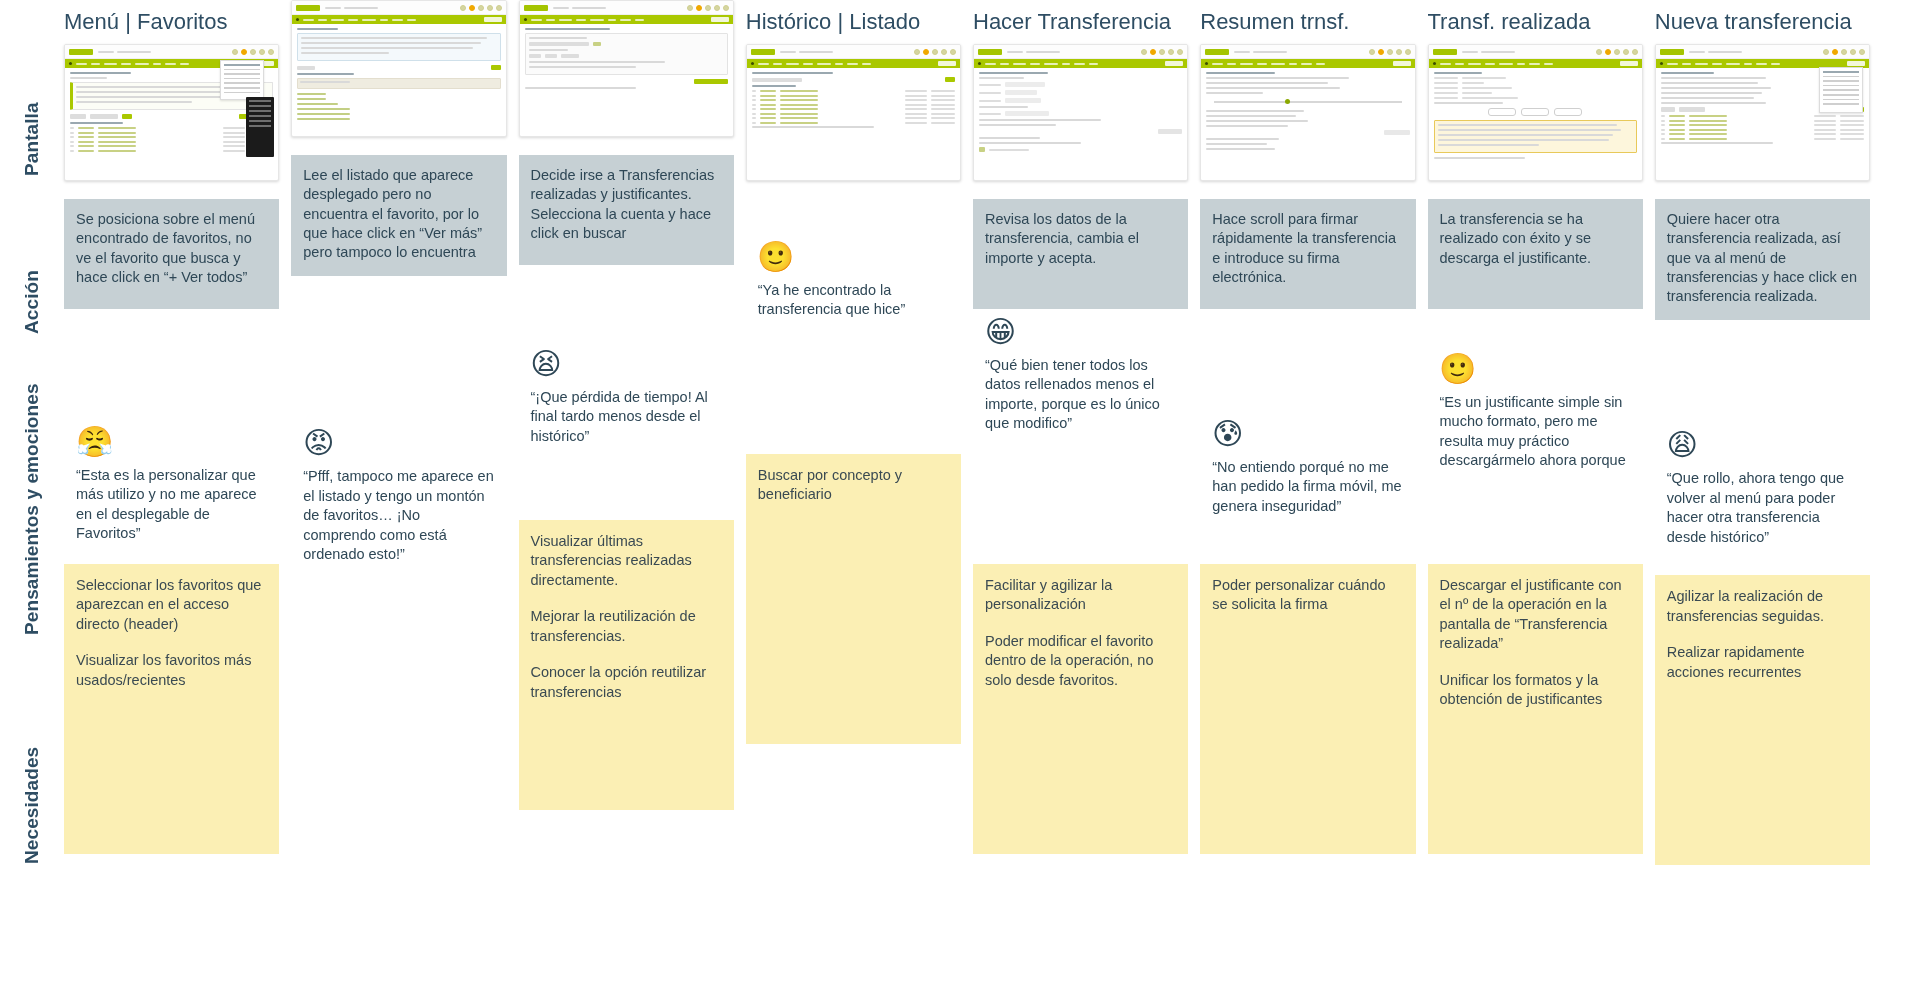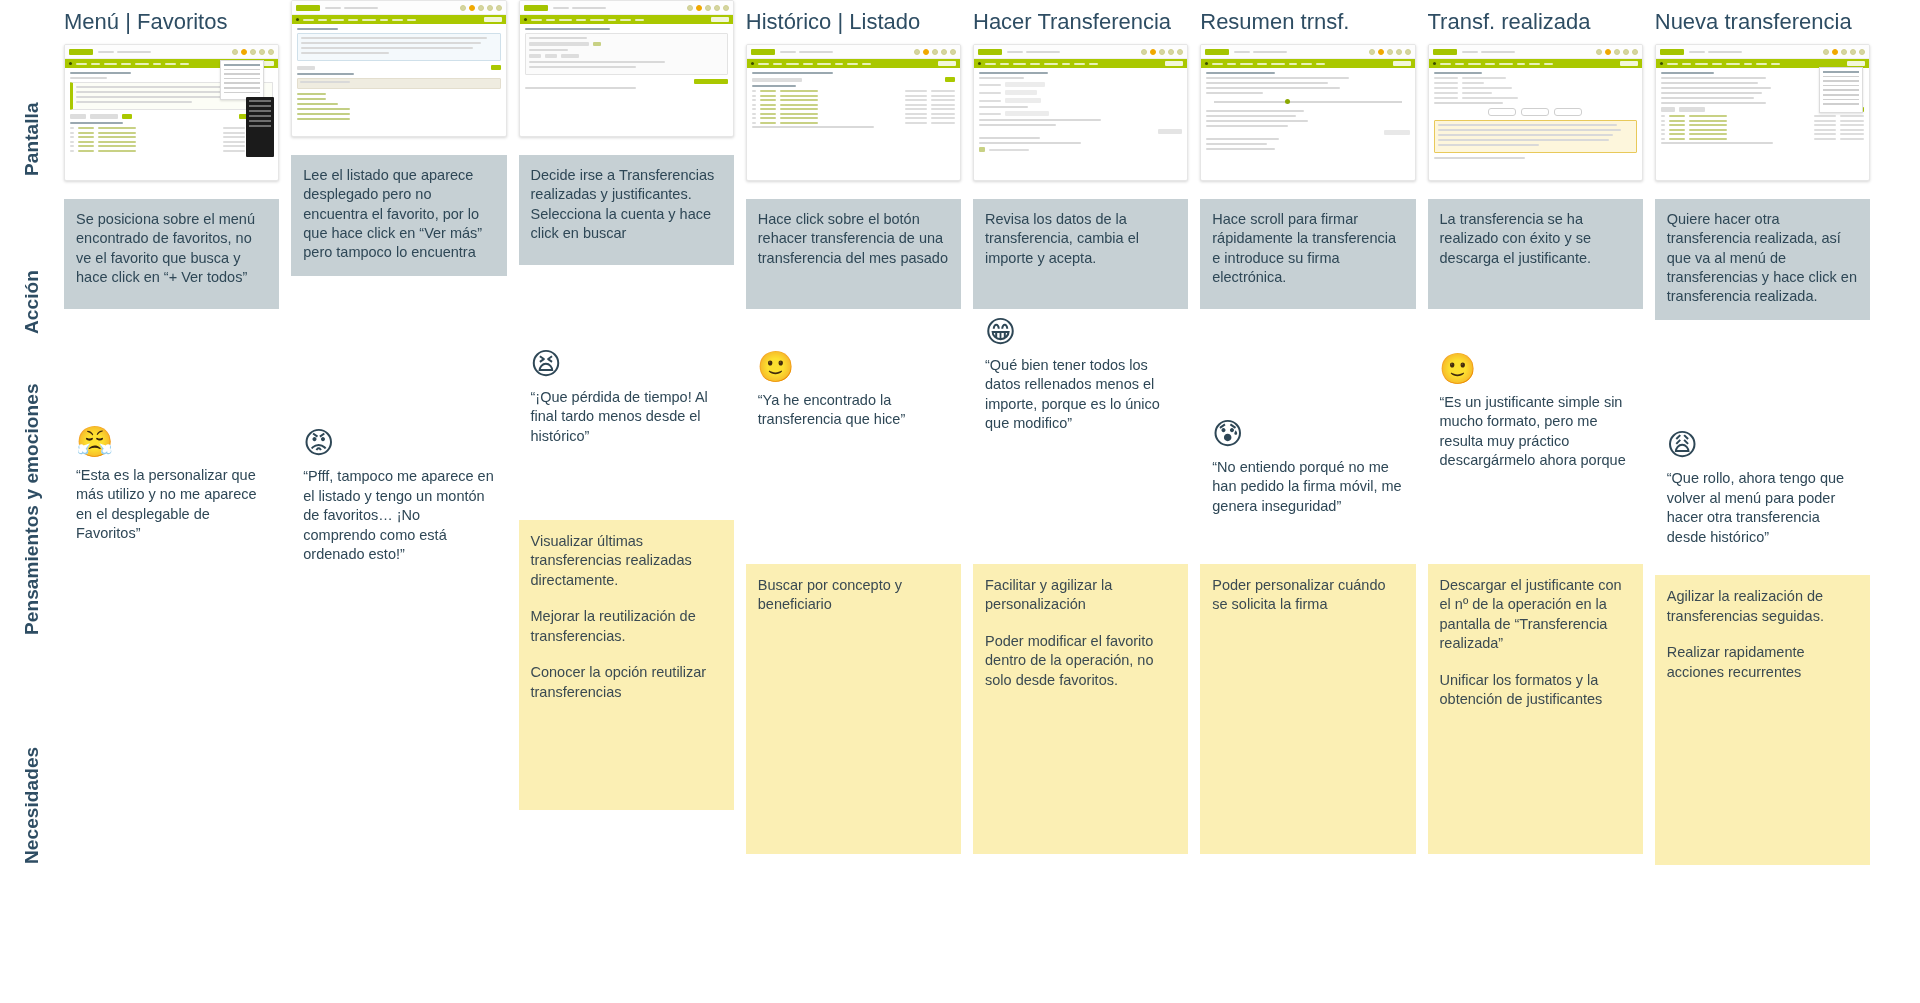--- a/index.html
+++ b/index.html
@@ -289,20 +289,24 @@
             <i></i>
             <i></i>
           </div>
         </div>
         <div class="action">Se posiciona sobre el menú encontrado de favoritos, no ve el favorito que busca y hace click en “+ Ver todos”</div>
         <div class="emo">
           <div class="emo-inner" style="top:118px">
             <span class="emoji">😤</span>
             <div class="quote">“Esta es la personalizar que más utilizo y no me aparece en el desplegable de Favoritos”</div>
           </div>
+        </div>
+        <div class="needs">
+          <p>Seleccionar los favoritos que aparezcan en el acceso directo (header)</p>
+          <p>Visualizar los favoritos más usados/recientes</p>
         </div>
       </div>
       <div class="col">
         <div class="shot">
           <div class="shot-top">
             <span class="logo"></span>
             <span class="hdr-line" style="width:16px"></span>
             <span class="hdr-line" style="width:34px"></span>
             <span class="hdr-icons">
               <i class="hdr-ico"></i>
@@ -504,21 +508,20 @@
             <div class="tbl-row">
               <span class="cell" style="width:4px"></span>
               <span class="cell olive" style="width:16px"></span>
               <span class="cell olive" style="width:38px"></span>
               <span class="cell" style="width:22px;margin-left:auto"></span>
               <span class="cell" style="width:24px"></span>
             </div>
             <div class="ln " style="width:60%"></div>
           </div>
         </div>
-        <div class="action">Hace click sobre el botón rehacer transferencia de una transferencia del mes pasado</div>
         <div class="emo">
           <div class="emo-inner" style="top:43px">
             <span class="emoji">🙂</span>
             <div class="quote">“Ya he encontrado la transferencia que hice”</div>
           </div>
         </div>
         <div class="needs">
           <p>Buscar por concepto y beneficiario</p>
         </div>
       </div>

